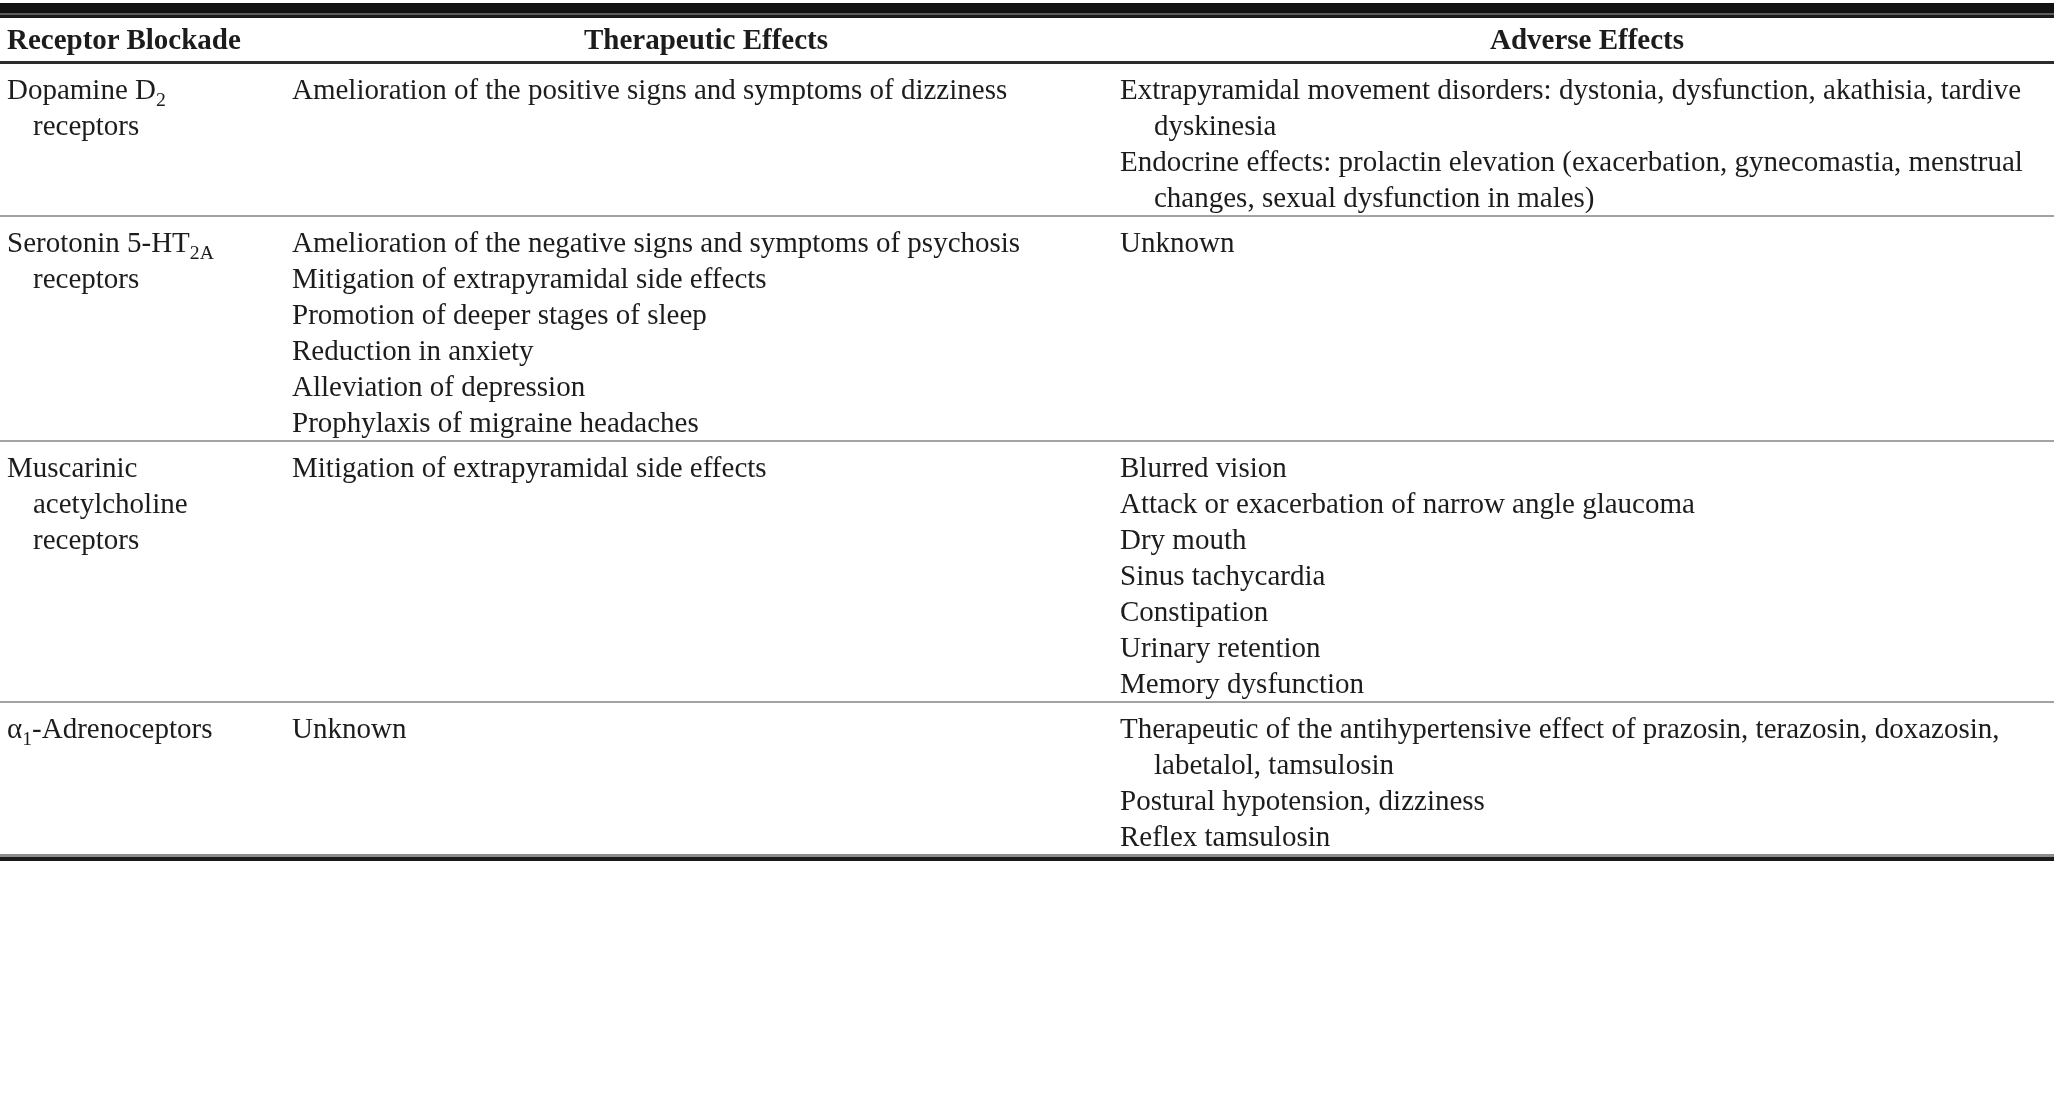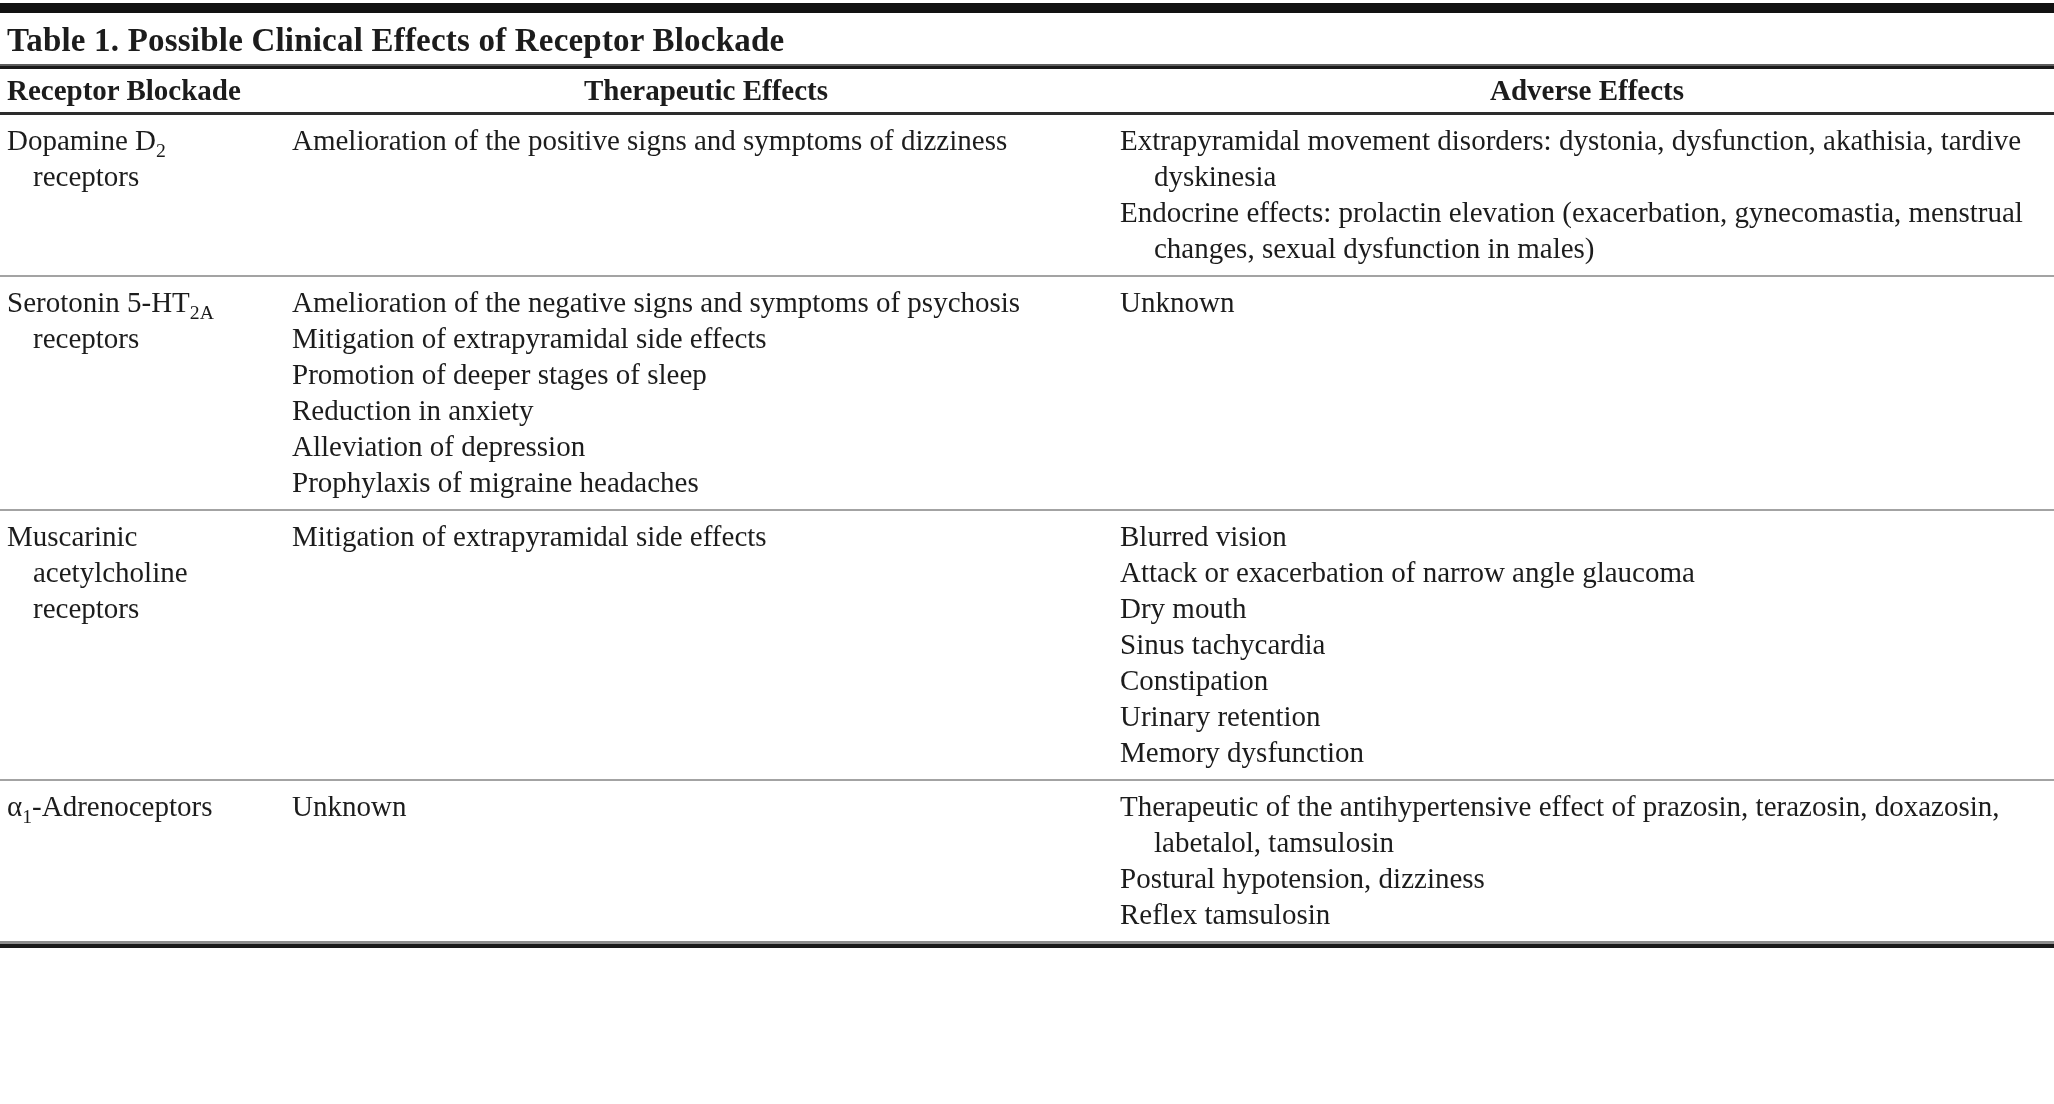--- a/index.html
+++ b/index.html
@@ -51,21 +51,20 @@
     text-align: center;
     white-space: nowrap;
   }
   th.th-left { text-align: left; padding-left: 7px; }
 
   tbody tr + tr { border-top: 2px solid #a3a3a3; }
 
   td {
     vertical-align: top;
     padding-top: 7px;
-    padding-bottom: 9px;
   }
   td.receptor-cell { padding-left: 7px; padding-right: 12px; }
   td.effects-cell  { padding-right: 14px; }
 
   .receptor-line.cont { padding-left: 26px; }
 
   .effect-item {
     padding-left: 34px;   
     text-indent: -34px;
   }
@@ -80,21 +79,20 @@
     border-top: 3px solid #8d8d8d;
     border-bottom: 4px solid #1a1a1a;
   }
 </style>
 </head>
 <body>
 
 <div class="page">
   <div class="top-bar"></div>
 
-  <div class="title">Table 1. Possible Clinical Effects of Receptor Blockade</div>
 
   <div class="rule-double"></div>
 
   <table>
     <colgroup>
       <col class="c1">
         <col class="c2">
         <col class="c3">
     </colgroup>
     <thead>

